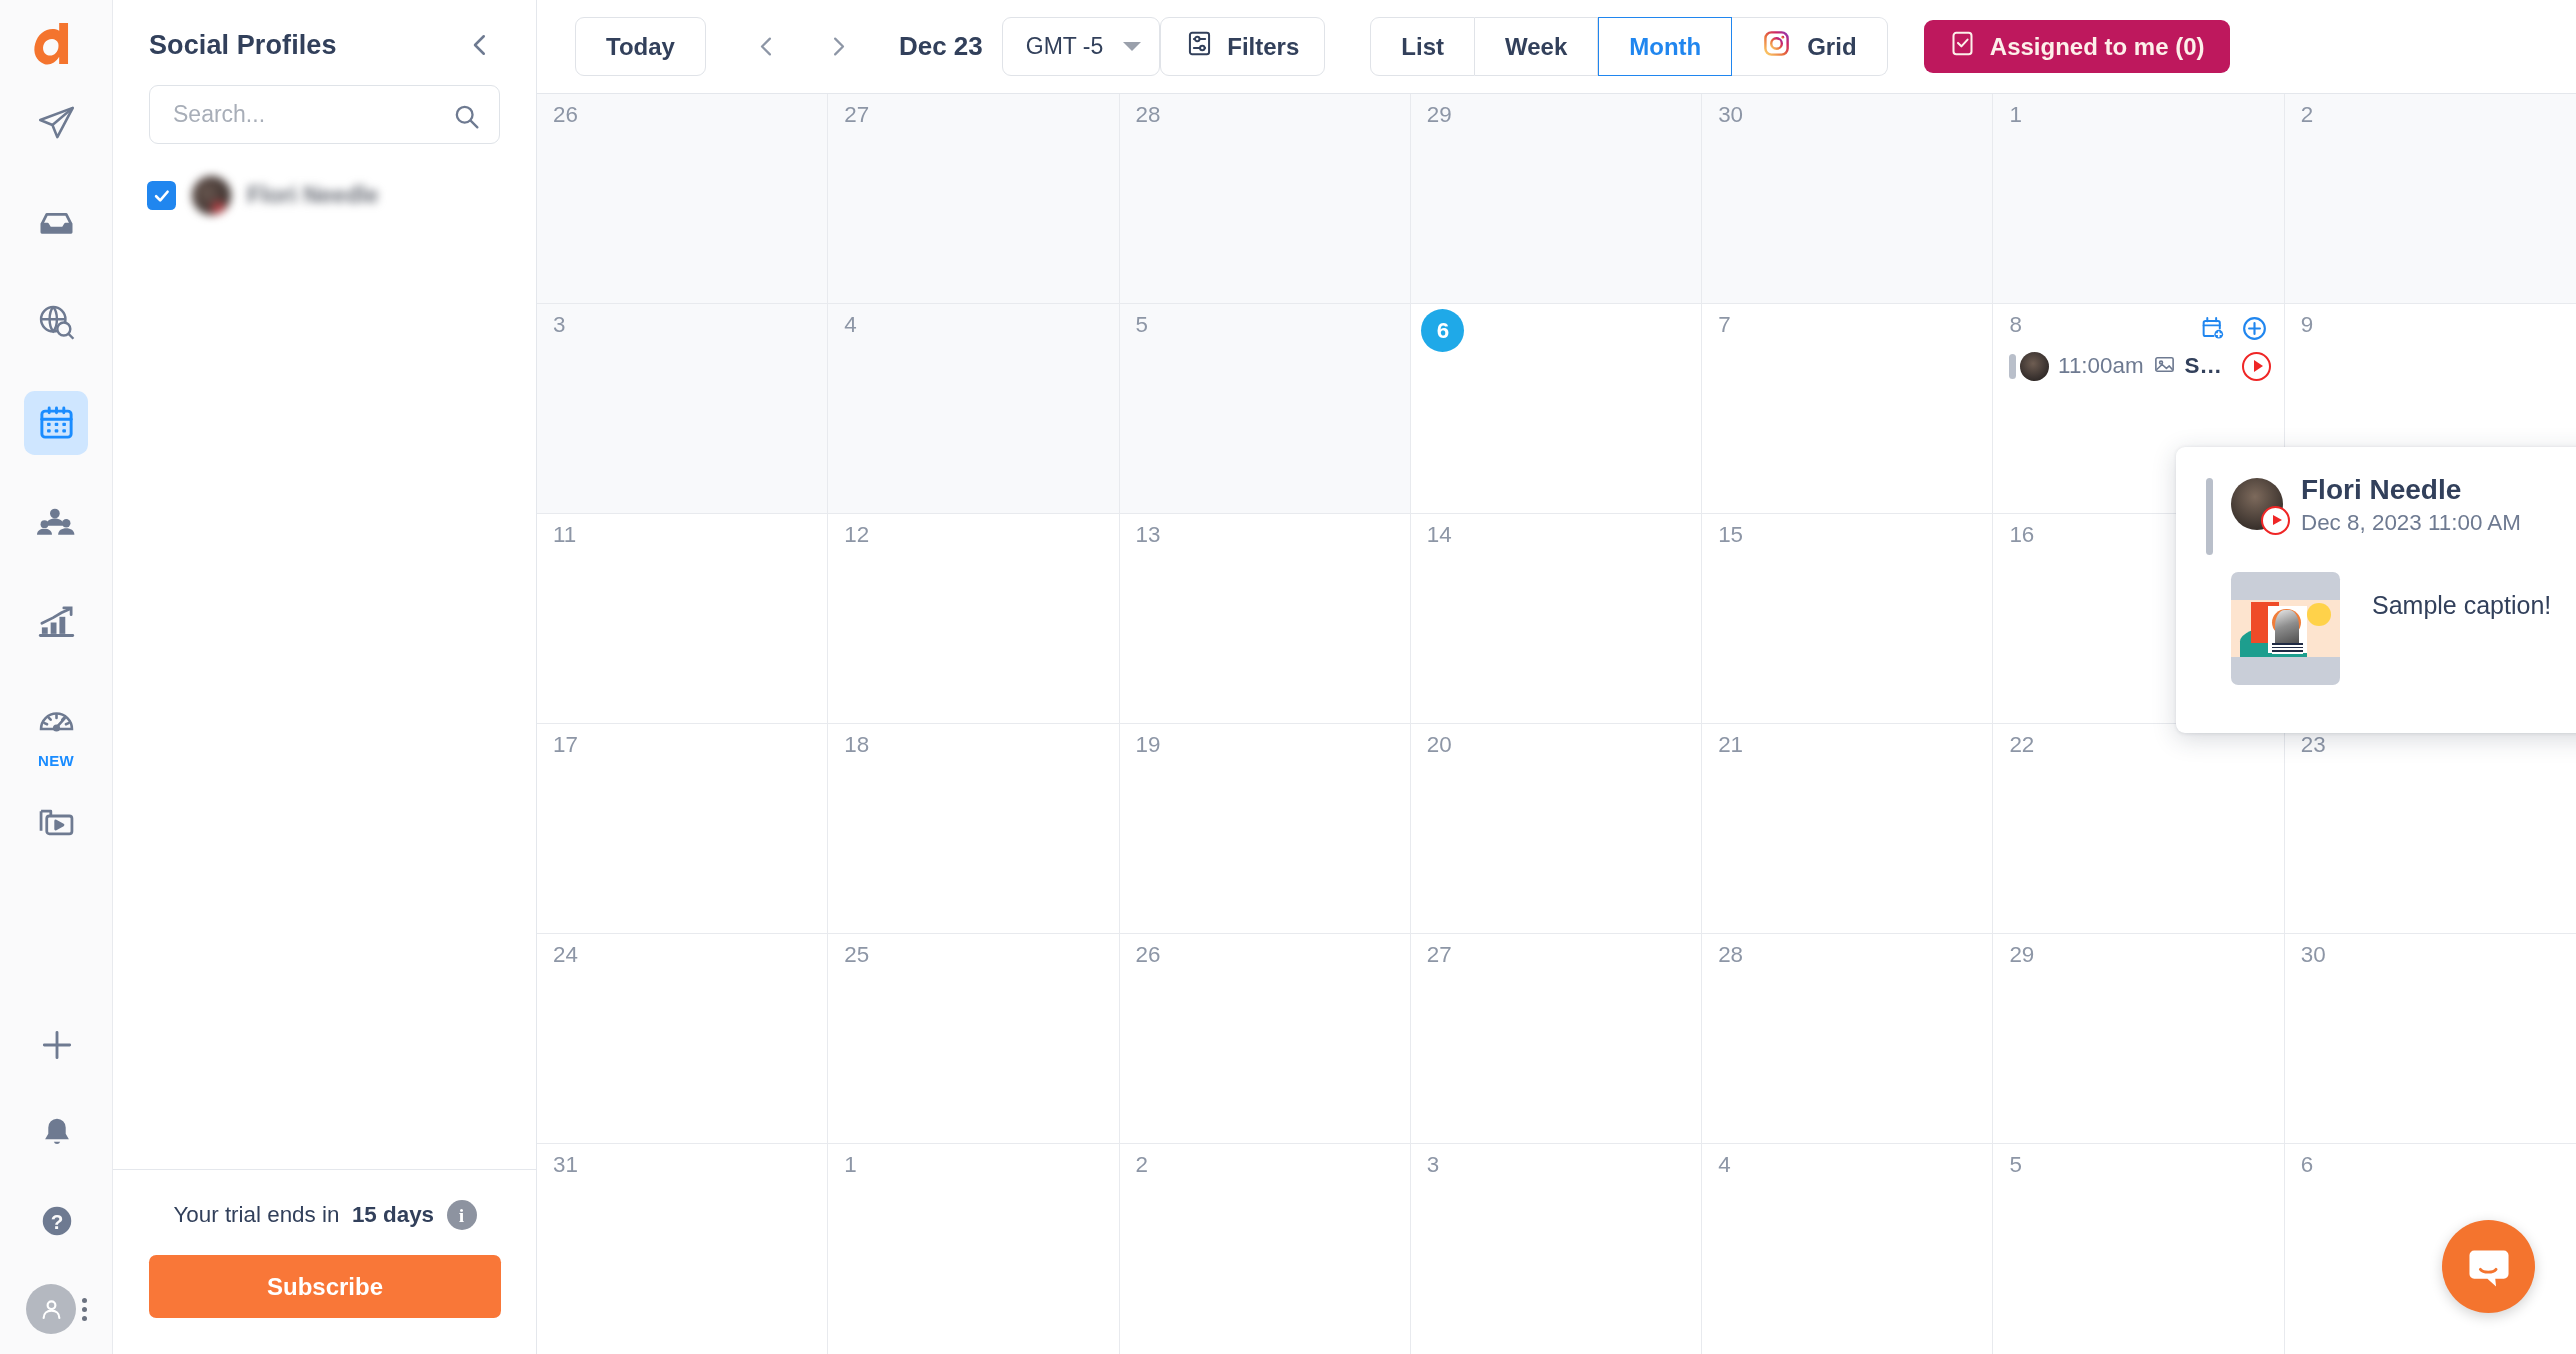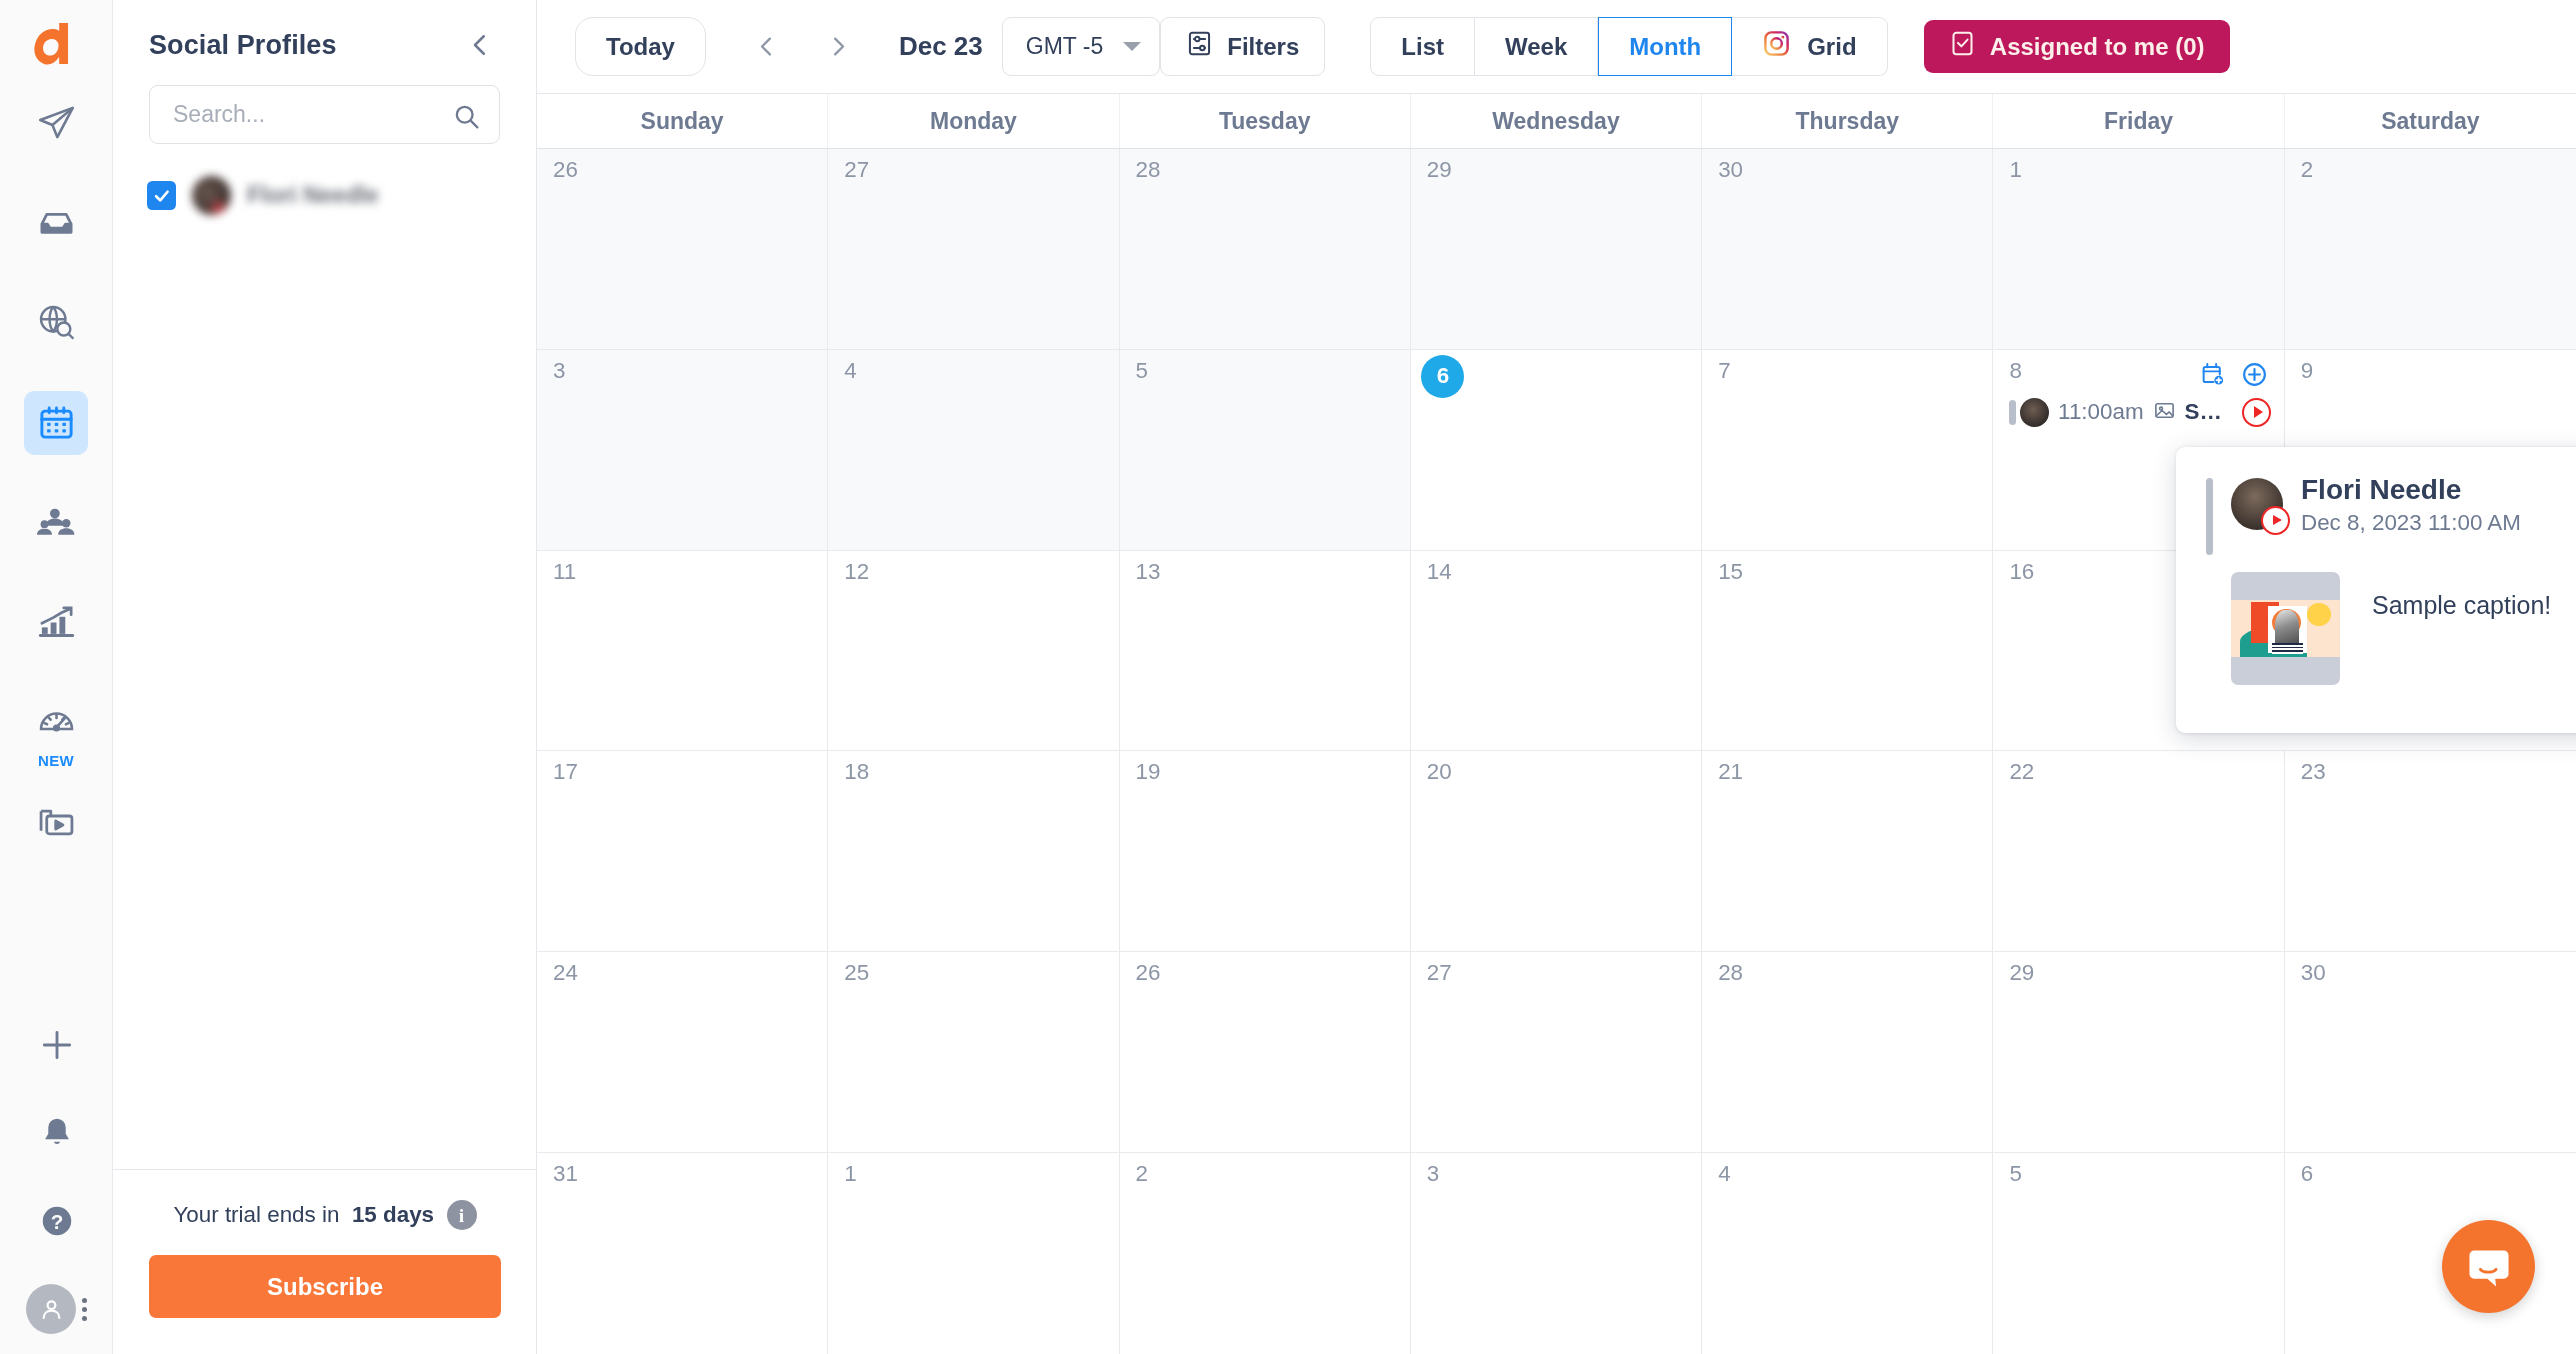--- a/index.html
+++ b/index.html
@@ -104,21 +104,21 @@
     font-family: "Liberation Sans", sans-serif; cursor: pointer;
   }
 
   
   .main { flex: 1 1 auto; height: 1354px; display: flex; flex-direction: column; position: relative; background:#fff; }
   .toolbar {
     height: 93px; flex: 0 0 93px; display: flex; align-items: center;
     padding: 0 0 0 38px; gap: 0px; background: #fff;
   }
   .btn-today {
-    height: 59px; padding: 0 30px; border: 0.9px solid #e0e3e8; border-radius: 18px;
+    height: 59px; padding: 0 30px; border: 0.9px solid #e0e3e8; border-radius: 9px;
     background: #fff; font-size: 24px; font-weight: 700; color: #32405b;
     font-family: "Liberation Sans", sans-serif; cursor: pointer;
   }
   .navarrows { display: flex; align-items: center; gap: 27px; margin-left: 38px; }
   .navarrow { cursor: pointer; padding: 5.4px 9px; display: flex; }
   .cur-date { font-size: 26px; font-weight: 700; color: #32405b; margin-left: 38px; }
   .tz-select {
     margin-left: 19px; height: 59px; padding: 0 18px 0 23px; border: 0.9px solid #e0e3e8;
     border-radius: 9px; background: #fff; display: flex; align-items: center; gap: 19.7px;
     font-size: 23px; color: #32405b; cursor: pointer;
@@ -476,29 +476,20 @@
           <svg viewBox="0 0 24 24" width="27" height="27" fill="none" stroke="#fdf0ea" stroke-width="1.8" stroke-linecap="round" stroke-linejoin="round">
             <rect x="4" y="2.5" width="16" height="19" rx="2.5"></rect>
               <path d="M8 11.5 L11 14.5 L16.5 8.5"></path>
           </svg>
         </span>
         <span>Assigned to me (0)</span>
       </div>
     </div>
 
     <div class="cal">
-      <div class="cal-head">
-        <div>Sunday</div>
-        <div>Monday</div>
-        <div>Tuesday</div>
-        <div>Wednesday</div>
-        <div>Thursday</div>
-        <div>Friday</div>
-        <div>Saturday</div>
-      </div>
 
       <div class="cal-body">
 
         <div class="cal-row">
           <div class="cal-cell muted">
               <div class="daynum">26</div>
             </div>
           <div class="cal-cell muted">
               <div class="daynum">27</div>
             </div>

